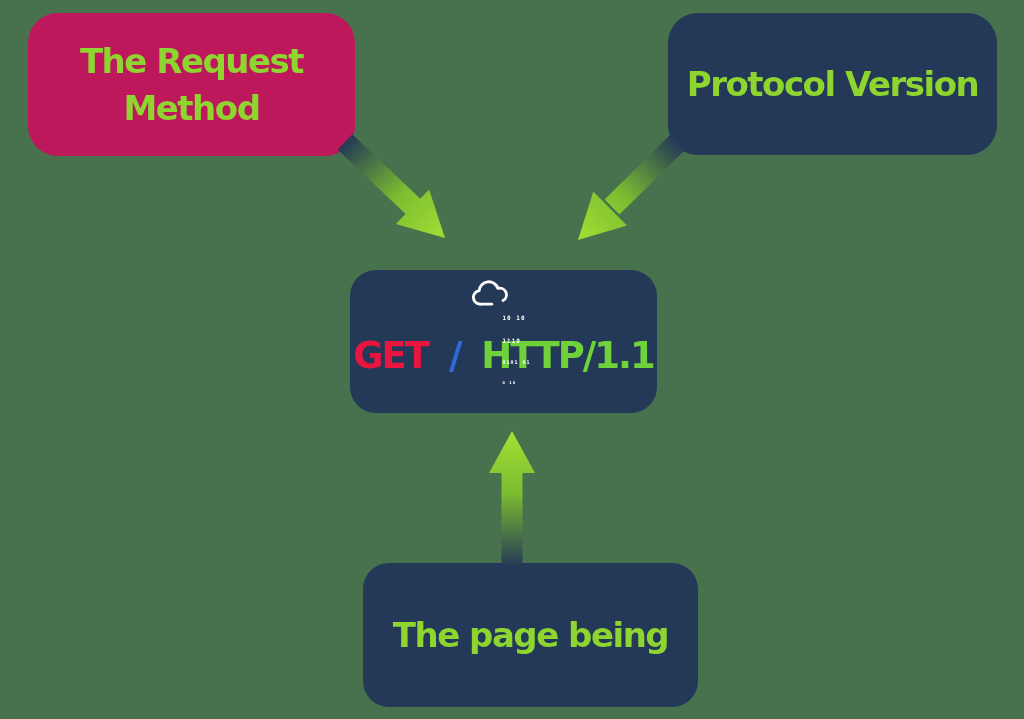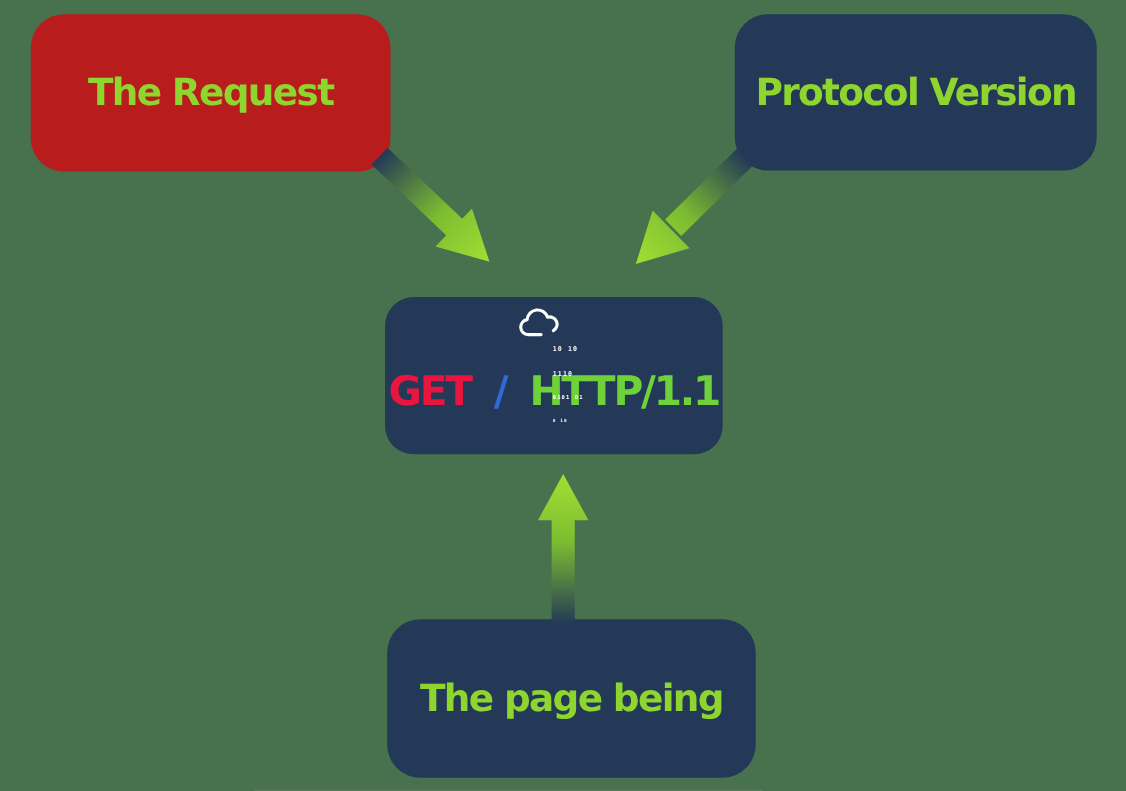--- a/index.html
+++ b/index.html
@@ -23,21 +23,21 @@
   .label {
     font-weight: bold;
     font-size: 34px;
     letter-spacing: -1.5px;
     line-height: 1.38;
     text-align: center;
   }
 
   .box-request-method   { left: 28px;  top: 13px;  width: 327px; height: 143px; }
   .box-protocol-version { left: 668px; top: 13px;  width: 329px; height: 142px; }
-  .box-page-requested   { left: 352px; top: 563px; width: 335px; height: 144px; }
+  .box-page-requested   { left: 363px; top: 563px; width: 335px; height: 144px; border-radius: 26px; }
 
   .box-center {
     left: 350px; top: 270px; width: 307px; height: 143px;
     border-radius: 26px;
     flex-direction: column;
     justify-content: flex-start;
     padding-top: 6px;
     box-sizing: border-box;
   }
 
@@ -76,23 +76,24 @@
     position: absolute;
     left: 0; top: 0;
     pointer-events: none;
   }
 </style>
 </head>
 <body>
 
 <div class="canvas" style="background: rgb(72, 113, 78);">
 
-  <div class="box box-request-method" style="background: #b91c1c;">
+  <div class="box box-request-method" style="background: #be185d;">
     <div class="label" style="color: rgb(143, 213, 47);">
       <div>The Request</div>
+      <div>Method</div>
     </div>
   </div>
 
   <div class="box box-protocol-version" style="background: rgb(35, 57, 87);">
     <div class="label" style="color: rgb(143, 213, 47);">
       <div>Protocol Version</div>
     </div>
   </div>
 
   <div class="box box-page-requested" style="background: rgb(35, 57, 87);">

